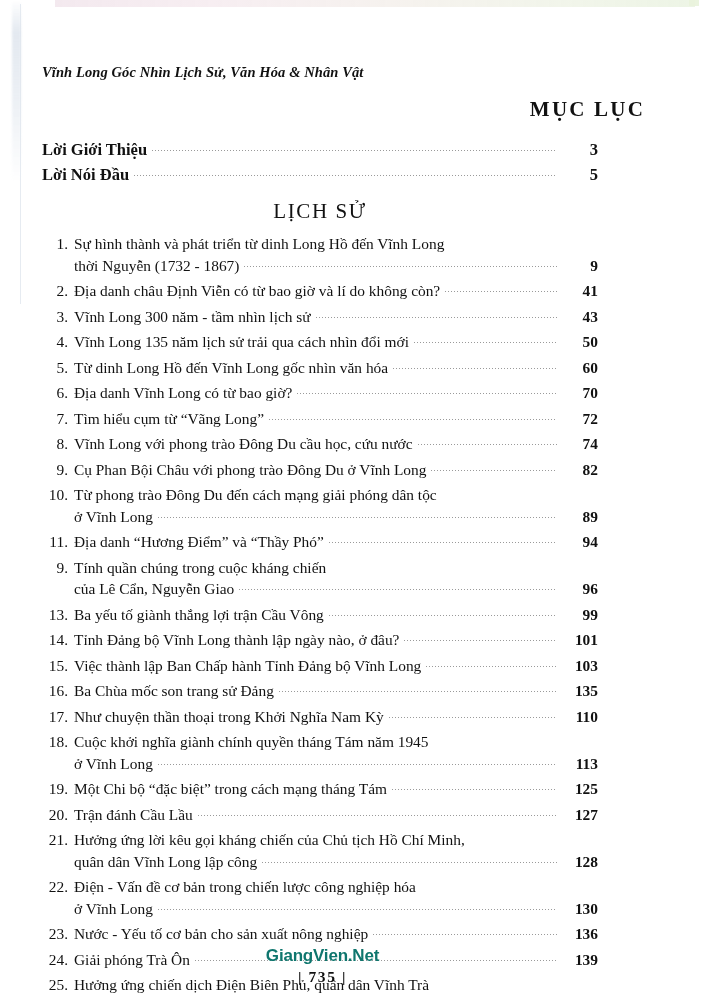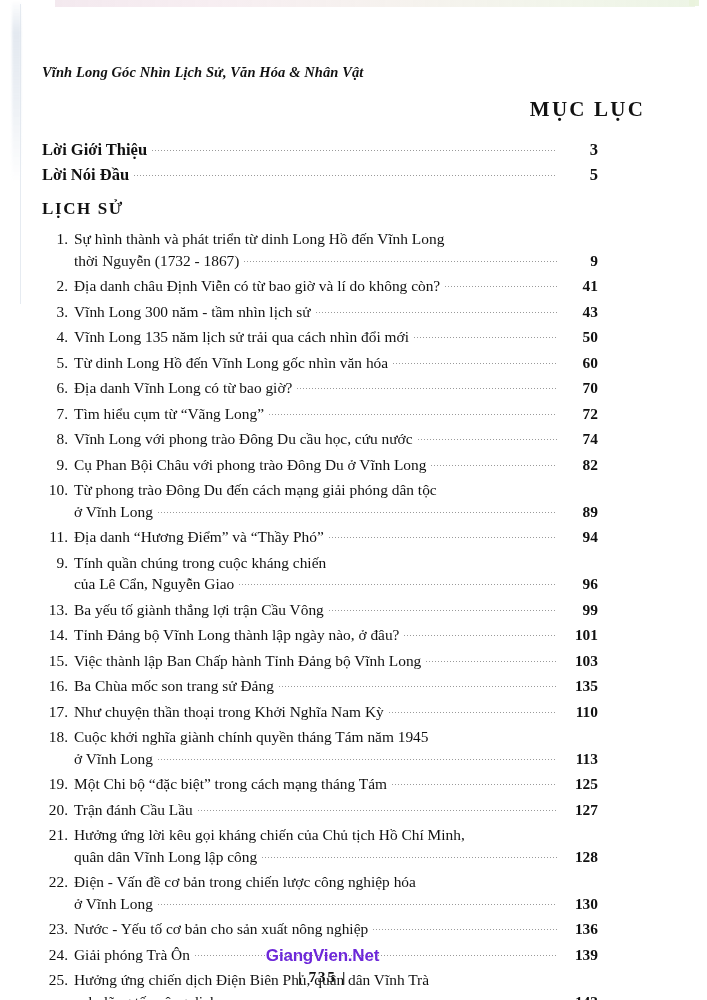--- a/index.html
+++ b/index.html
@@ -108,23 +108,23 @@
     align-items: baseline;
     font-size: 16.5px;
     font-weight: bold;
     height: 25px;
   }
   .front-row .fm-label { white-space: nowrap; }
 
   
   .section-head {
     width: 556px;
-    text-align: left;
-    font-size: 17px;
-    font-weight: bold;
+    text-align: center;
+    font-size: 21px;
+    font-weight: normal;
     letter-spacing: 1.6px;
     margin-top: 11px;
     margin-bottom: 9px;
   }
 
   
   .entry {
     font-size: 15.4px;
     line-height: 21.5px;
     margin-bottom: 4px;
@@ -184,21 +184,21 @@
   
   .nolead { flex: 1 1 auto; }
 
   
   .watermark {
     position: absolute;
     left: 0;
     top: 946px;
     width: 645px;
     text-align: center;
-    color: #6d28d9;
+    color: #0f766e;
     font-family: "Liberation Sans", "DejaVu Sans", sans-serif;
     font-size: 17px;
     font-weight: 600;
     letter-spacing: -0.2px;
   }
 
   .folio {
     position: absolute;
     left: 0;
     top: 968px;

